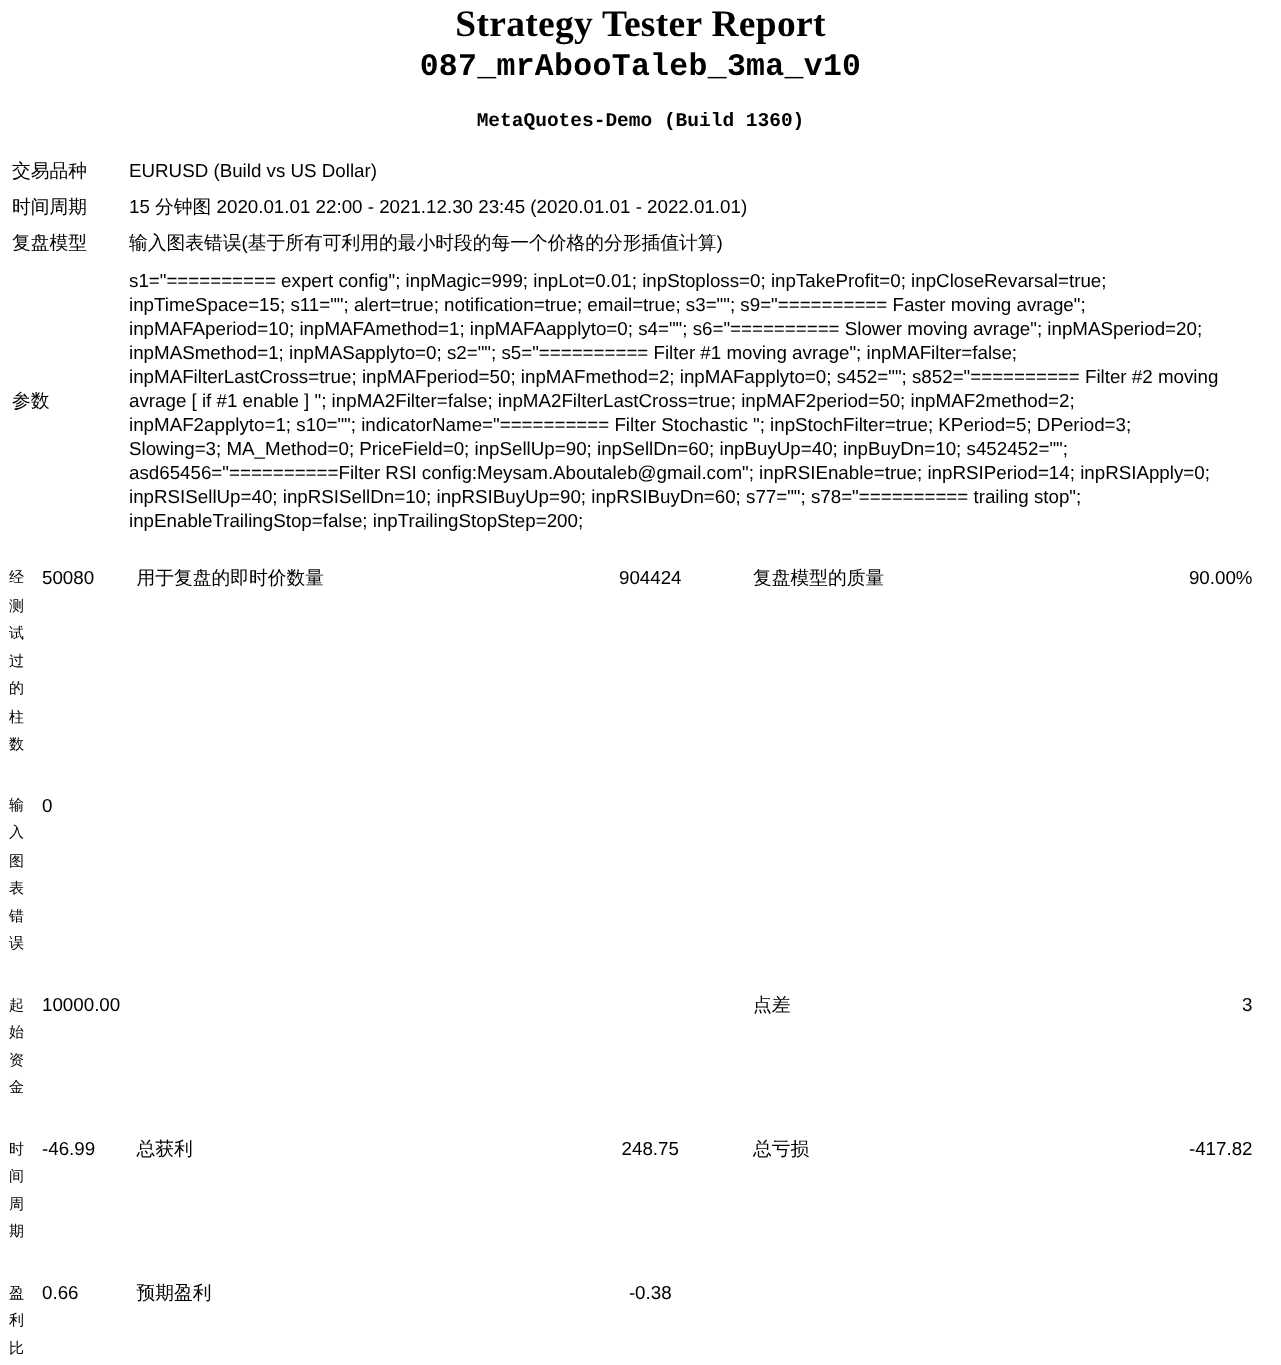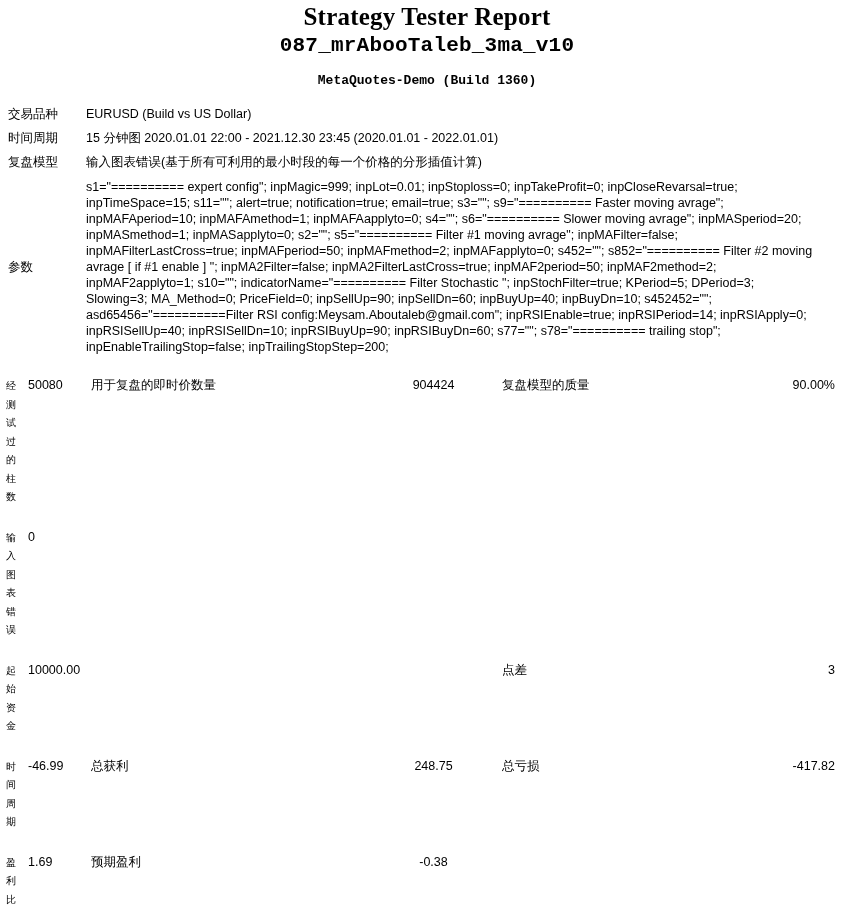--- a/index.html
+++ b/index.html
@@ -220,21 +220,21 @@
     <td class="col-l1">总获利</td>
     <td class="col-v2">248.75</td>
     <td class="col-l2">总亏损</td>
     <td class="col-v3">-417.82</td>
   </tr>
 
   <tr class="rowpad-xl">
     <td class="col-vlabel">
       <span class="vlabel">盈利比</span>
     </td>
-    <td class="col-v1">1.69</td>
+    <td class="col-v1">0.66</td>
     <td class="col-l1">预期盈利</td>
     <td class="col-v2">-0.38</td>
     <td class="col-l2"></td>
     <td class="col-v3"></td>
   </tr>
 
   <tr class="rowpad-xl">
     <td class="col-vlabel">
       
     </td>

